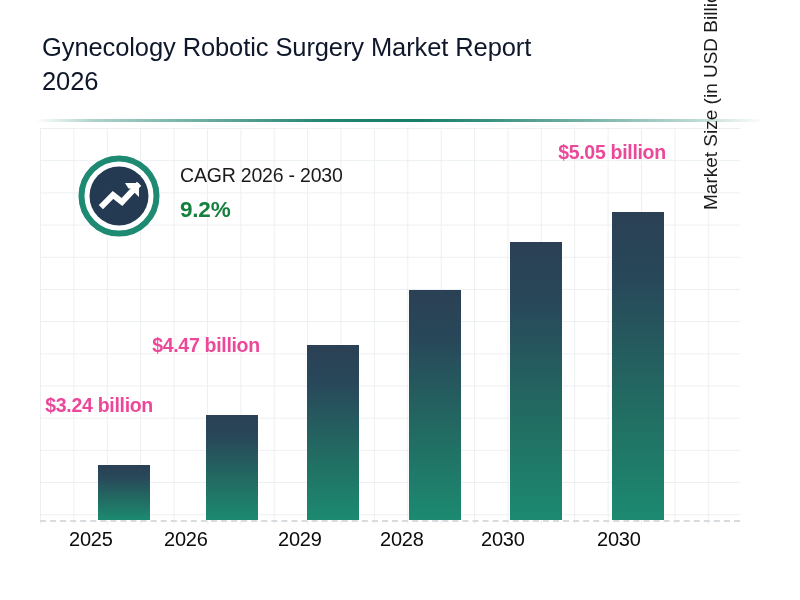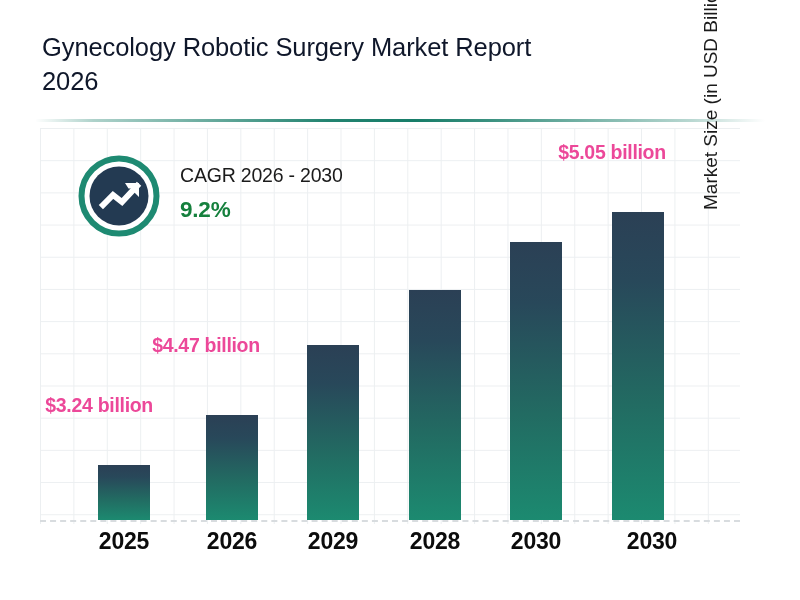--- a/index.html
+++ b/index.html
@@ -152,23 +152,22 @@
   .xaxis {
     position: absolute;
     left: 40px;
     top: 528px;
     width: 700px;
     height: 34px;
   }
   .xtick {
     position: absolute;
     width: 110px;
-    text-align: center;
-    font-size: 23px;
-    font-weight: bold;
+    font-size: 20px;
+    font-weight: normal;
     color: #0c0c0c;
     letter-spacing: -0.2px;
   }
 
   
   .yaxis-title {
     position: absolute;
     left: 700px;
     top: 210px;
     width: 300px;
@@ -251,21 +250,21 @@
       </div>
     </div>
   </div>
 
   <div class="bar-label" style="left:43px; top:393px;text-align:right;">$3.24 billion</div>
   <div class="bar-label" style="left:151px; top:333px;">$4.47 billion</div>
   <div class="bar-label" style="left:557px; top:140px;">$5.05 billion</div>
 
   <div class="xaxis">
     <div class="xtick" style="left:29px;">2025</div>
-    <div class="xtick" style="left:137px;">2026</div>
+    <div class="xtick" style="left:124px;">2026</div>
     <div class="xtick" style="left:238px;">2029</div>
     <div class="xtick" style="left:340px;">2028</div>
     <div class="xtick" style="left:441px;">2030</div>
     <div class="xtick" style="left:557px;">2030</div>
   </div>
 
   <div class="yaxis-title">Market Size (in USD Billion)</div>
 
   <div class="cagr">
     <div class="cagr-circle">

